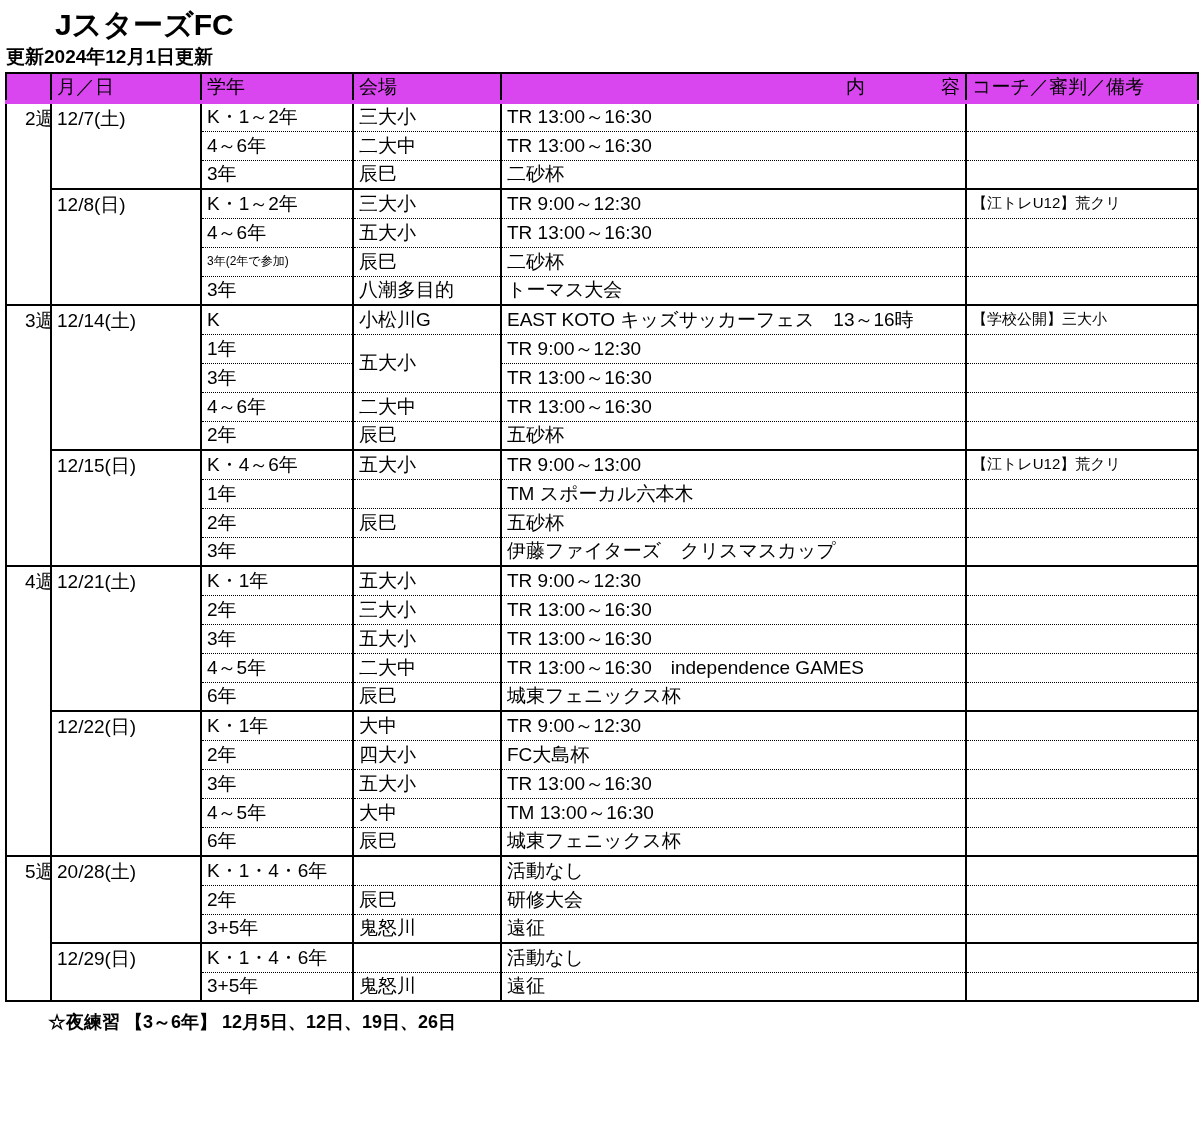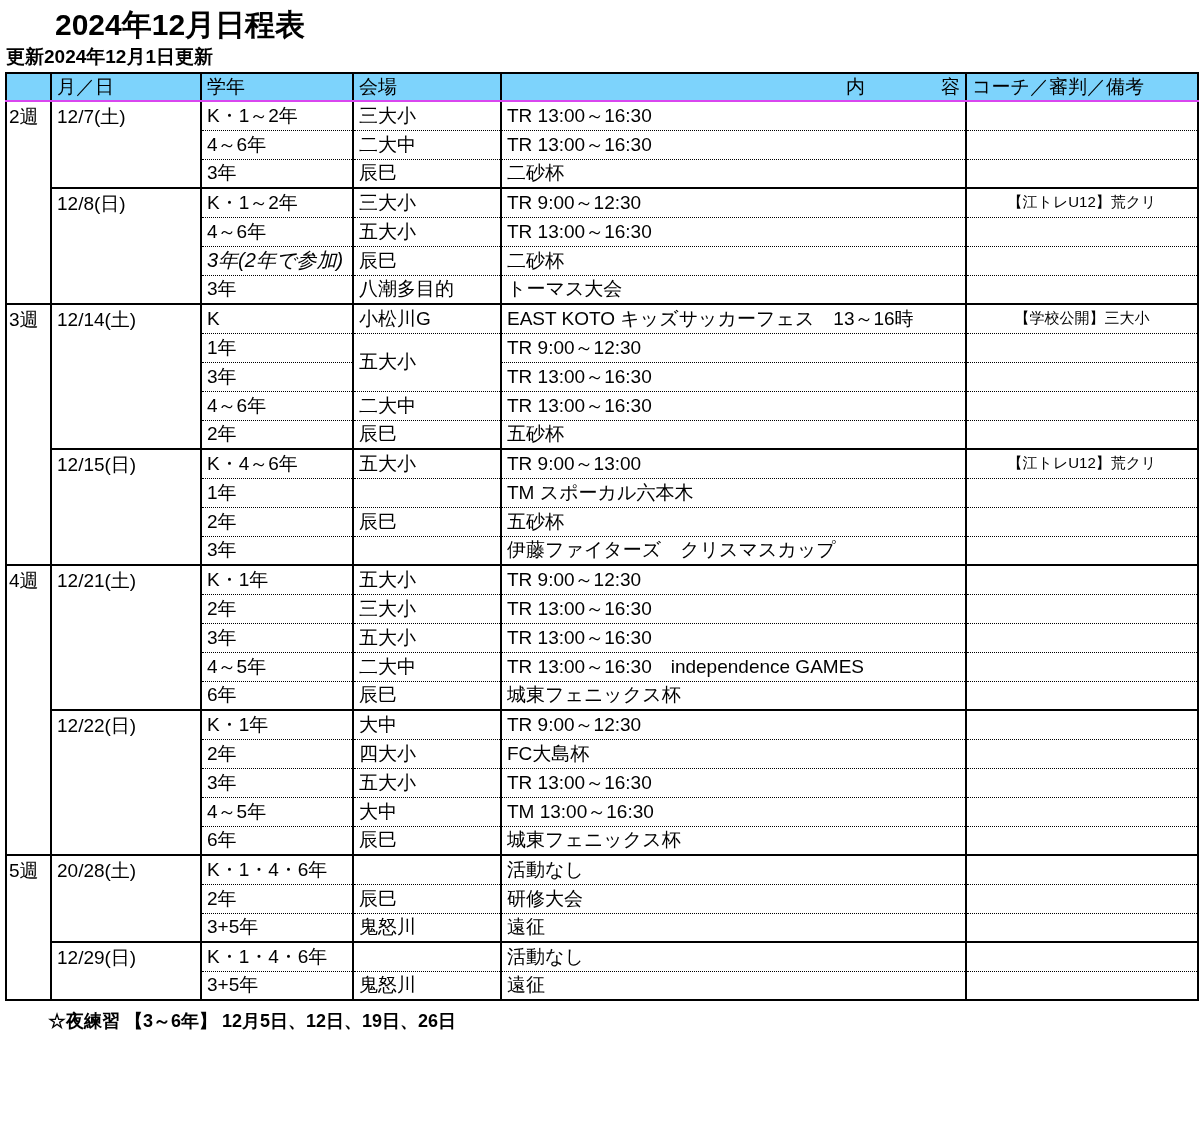--- a/index.html
+++ b/index.html
@@ -45,53 +45,53 @@
   table.schedule th, table.schedule td {
     border-left: 2px solid #000;
     padding: 0 5px;
     height: 29px;
     overflow: hidden;
     white-space: nowrap;
     text-align: left;
     vertical-align: middle;
   }
   table.schedule thead th {
-    background: #7dd3fc;
+    background: #d946ef;
     font-weight: normal;
-    border-bottom: 2px solid #d946ef;
+    border-bottom: 4px solid #d946ef;
     height: 26px;
   }
   table.schedule thead th.h-content { text-align: right; }
   tbody td { border-top: 1px dotted #000; }
   tbody td.cell-week, tbody td.cell-date {
     border-top: none;
     vertical-align: top;
     line-height: 29px;
   }
-  tbody td.cell-week { padding: 0 2px; }
+  tbody td.cell-week { padding: 0 18px; }
   tbody tr.day-start td  { border-top: 2px solid #000; }
   tbody tr.week-start td { border-top: 2px solid #000; }
-  tbody td.cell-notes { font-size: 15px; text-align: center; }
-  tbody td.cell-grade.small { font-size: 20px; font-style: italic; }
+  tbody td.cell-notes { font-size: 15px; }
+  tbody td.cell-grade.small { font-size: 12px; }
 
   .footer-notes {
     margin: 10px 16px 0 48px;
     font-size: 18px; font-weight: bold;
   }
   .footer-notes p {
     margin: 0 0 9px 0;
     line-height: 20px;
     white-space: nowrap;
   }
 </style>
 </head>
 <body>
 
 <div class="title-row">
-  <span>2024年12月日程表</span>
+  <span>JスターズFC</span>
 </div>
 
 <div class="meta-row">
   <span class="meta-updated">更新2024年12月1日更新</span>
 </div>
 
 <table class="schedule">
   <colgroup>
     <col class="c-week">
       <col class="c-date">

